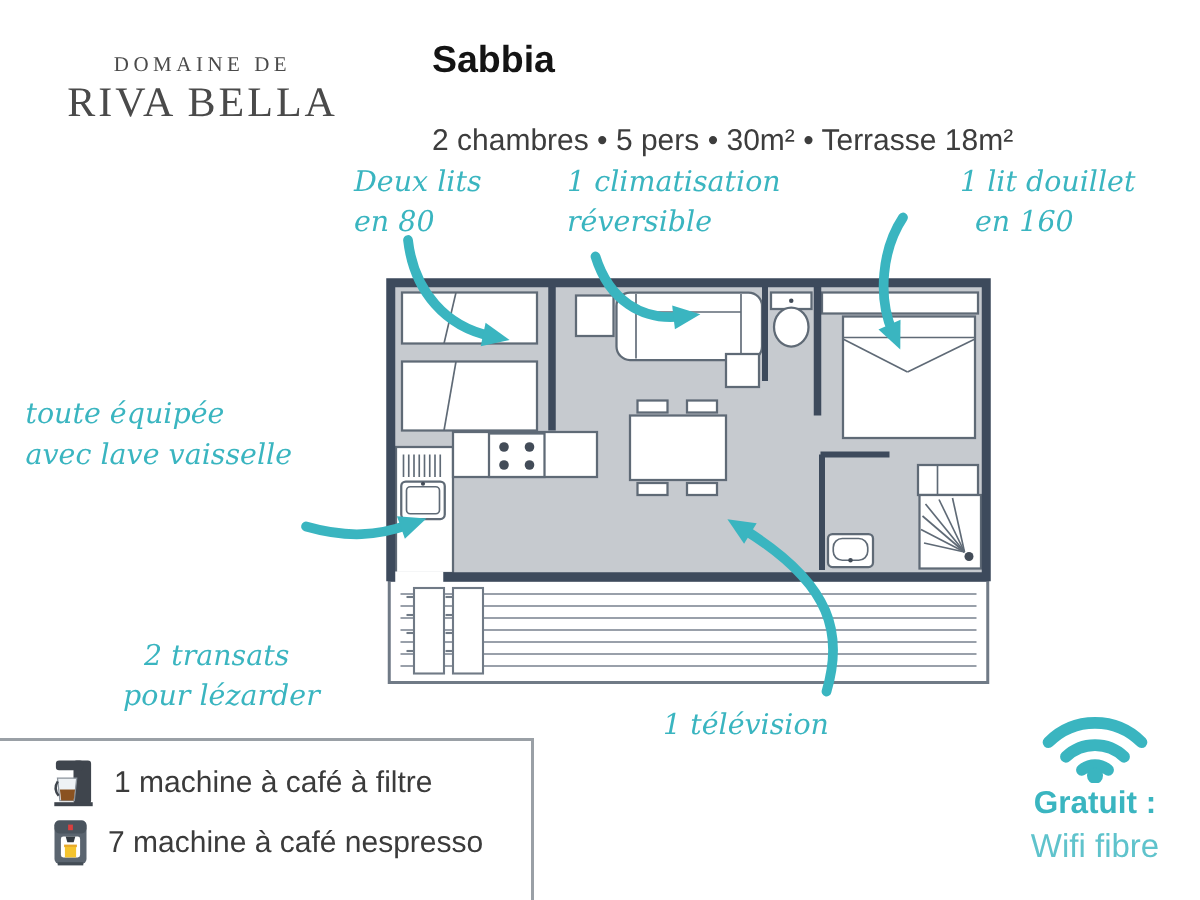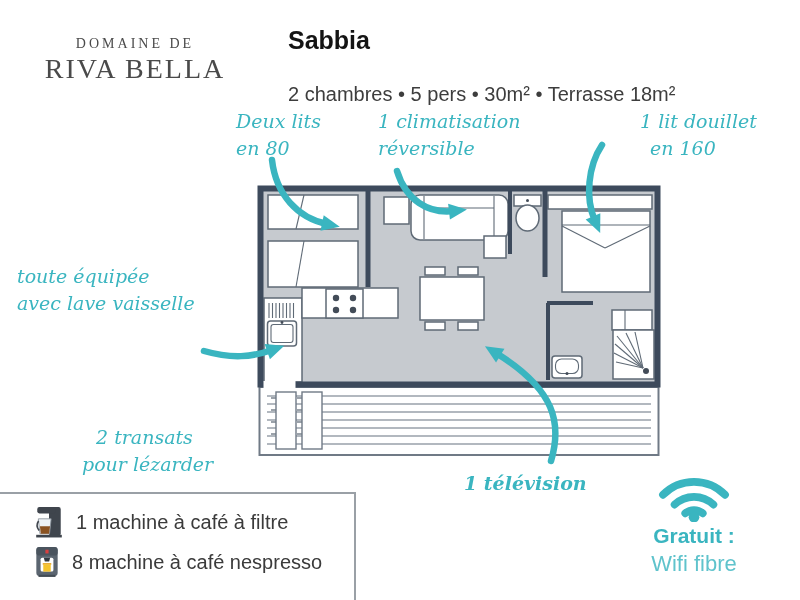--- a/index.html
+++ b/index.html
@@ -20,41 +20,41 @@
   
   .script{position:absolute;font-family:"DejaVu Serif",serif;font-style:italic;
           color:var(--teal);font-size:19px;line-height:27px;white-space:nowrap;}
   .ann-beds80{left:236px;top:108px;}
   .ann-clim{left:378px;top:108px;}
   .ann-bed160{left:612px;top:108px;margin-left:28px;}
   .ann-bed160 .l2{margin-left:10px;}
   .ann-kitchen{left:17px;top:263px;}
   .ann-transats{left:82px;top:392px;}
   .ann-transats .l1{margin-left:14px;margin-top:32px;}
-  .ann-tv{left:464px;top:470px;font-weight:bold;}
+  .ann-tv{left:442px;top:470px;}
   .script span{display:block;}
   
   .plansvg{position:absolute;left:0;top:0;width:800px;height:600px;}
   .wallstroke{stroke:var(--wall);fill:none;}
   .fx{fill:#ffffff;stroke:var(--fixture);stroke-width:1.5;}
   .fxline{stroke:var(--fixture);stroke-width:1.1;fill:none;}
   .deck{stroke:#99a0aa;stroke-width:1.3;}
   .tline{stroke:#707a86;stroke-width:1.4;}
   .arrow{stroke:var(--teal);stroke-width:6.5;fill:none;stroke-linecap:round;}
   .ah{fill:var(--teal);}
   .dot{fill:#434c58;}
   
   .amenities{position:absolute;left:-4px;top:492px;width:356px;height:112px;
              border:2px solid var(--boxborder);background:#fff;}
   .amen-row{position:absolute;left:36px;display:flex;align-items:center;gap:12px;}
   .amen-row.r1{top:12px;}
   .amen-row.r2{top:52px;}
   .amen-label{font-size:20px;color:var(--textdark);}
   
-  .wifi{position:absolute;left:624px;top:458px;width:140px;text-align:center;}
+  .wifi{position:absolute;left:660px;top:458px;width:140px;text-align:center;}
   .wifi-icon{display:block;margin:0 auto;}
   .wifi-l1{font-size:21px;font-weight:bold;color:var(--teal);margin-top:2px;}
   .wifi-l2{font-size:22px;color:#5fc3cc;margin-top:3px;}
 </style>
 </head>
 <body>
 
 <div class="page">
 
   <div class="logo">
@@ -252,21 +252,21 @@
       <svg width="26" height="32" viewBox="0 0 24 30">
         <rect x="2" y="1" width="20" height="27" rx="3" fill="#5b6570"></rect>
         <rect x="2" y="1" width="20" height="8" rx="3" fill="#4a545e"></rect>
         <rect x="10.5" y="3.5" width="3" height="3.5" fill="#d94040"></rect>
         <rect x="6" y="11" width="12" height="13" rx="1.5" fill="#ffffff"></rect>
         <path d="M9,11 h6 l-1,3.5 h-4 Z" fill="#333a41"></path>
         <rect x="8" y="16" width="8" height="1.6" fill="#e8a92a"></rect>
         <rect x="8.5" y="17.4" width="7" height="6.6" fill="#f5c42e"></rect>
         <rect x="4" y="27" width="16" height="2" fill="#434c55"></rect>
       </svg>
-      <span class="amen-label">8 machine à café nespresso</span>
+      <span class="amen-label">7 machine à café nespresso</span>
     </div>
   </div>
 
   <div class="wifi">
     <svg class="wifi-icon" width="84" height="64" viewBox="0 0 84 66">
       <g stroke="var(--teal)" stroke-width="8" stroke-linecap="round" fill="none">
         <path d="M10,38 A45,45 0 0 1 74,38"></path>
         <path d="M22,48 A29,29 0 0 1 62,48"></path>
         <path d="M33,57 A14,14 0 0 1 51,57"></path>
       </g>

